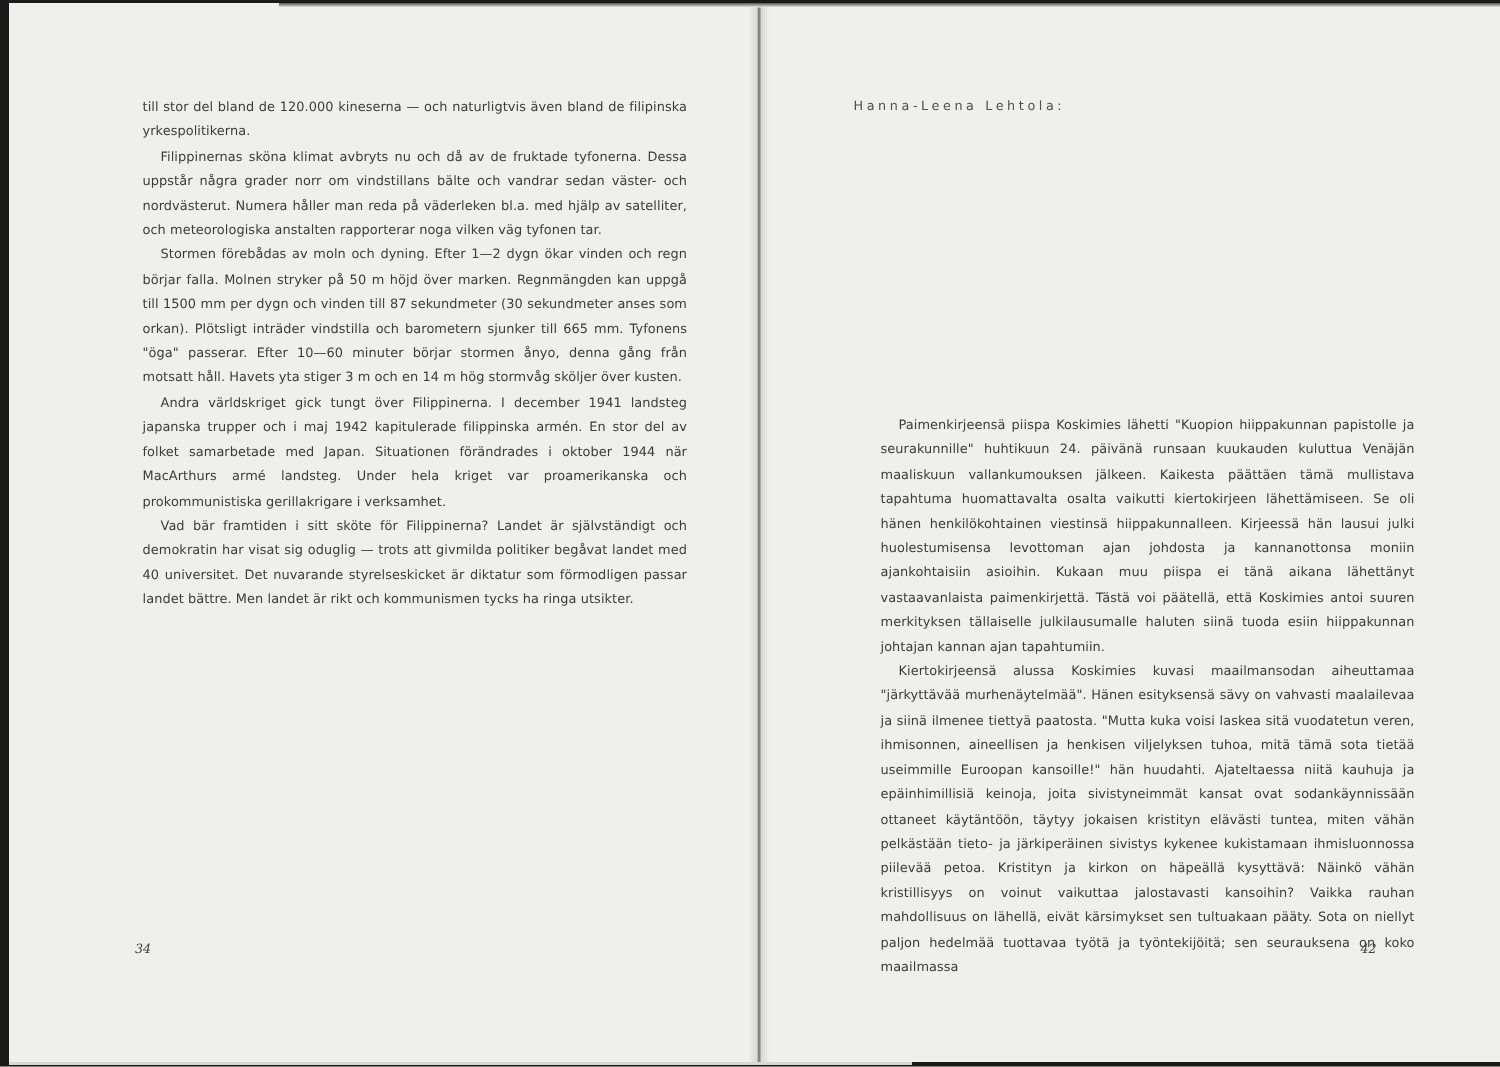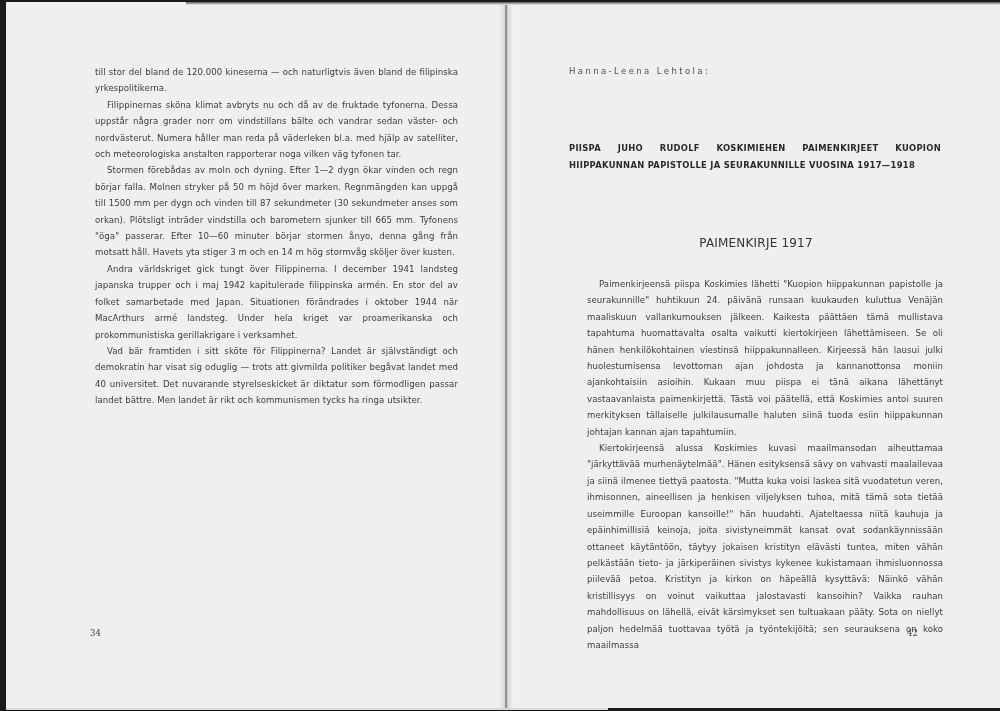--- a/index.html
+++ b/index.html
@@ -39,21 +39,21 @@
   .article-title {
     position: absolute; left: 64px; top: 138px; width: 372px;
     font-size: 8.4px; font-weight: bold; line-height: 17px; color: #2a2a2a;
     text-align: justify; letter-spacing: 0.3px;
   }
   .section-heading {
     position: absolute; left: 64px; top: 234px; width: 374px; text-align: center;
     font-size: 12px; letter-spacing: 0.2px; color: #333;
   }
   .page-number {
-    position: absolute; font-family: "DejaVu Serif", serif; font-size: 8.5px; color: #444;
+    position: absolute; font-family: "DejaVu Serif", serif; font-size: 8.5px; color: #444; font-style: italic;
   }
   .left .page-number { left: 84px; top: 626px; }
   .right .page-number { left: 402px; top: 626px; }
 </style>
 </head>
 <body>
 
 <div class="spread">
 
   <div class="page left">
@@ -62,22 +62,20 @@
       <p>Filippinernas sköna klimat avbryts nu och då av de fruktade tyfonerna. Dessa uppstår några grader norr om vindstillans bälte och vandrar sedan väster- och nordvästerut. Numera håller man reda på väderleken bl.a. med hjälp av satelliter, och meteorologiska anstalten rapporterar noga vilken väg tyfonen tar.</p>
       <p>Stormen förebådas av moln och dyning. Efter 1—2 dygn ökar vinden och regn börjar falla. Molnen stryker på 50 m höjd över marken. Regnmängden kan uppgå till 1500 mm per dygn och vinden till 87 sekundmeter (30 sekundmeter anses som orkan). Plötsligt inträder vindstilla och barometern sjunker till 665 mm. Tyfonens "öga" passerar. Efter 10—60 minuter börjar stormen ånyo, denna gång från motsatt håll. Havets yta stiger 3 m och en 14 m hög stormvåg sköljer över kusten.</p>
       <p>Andra världskriget gick tungt över Filippinerna. I december 1941 landsteg japanska trupper och i maj 1942 kapitulerade filippinska armén. En stor del av folket samarbetade med Japan. Situationen förändrades i oktober 1944 när MacArthurs armé landsteg. Under hela kriget var proamerikanska och prokommunistiska gerillakrigare i verksamhet.</p>
       <p>Vad bär framtiden i sitt sköte för Filippinerna? Landet är självständigt och demokratin har visat sig oduglig — trots att givmilda politiker begåvat landet med 40 universitet. Det nuvarande styrelseskicket är diktatur som förmodligen passar landet bättre. Men landet är rikt och kommunismen tycks ha ringa utsikter.</p>
     </div>
     <div class="page-number">34</div>
   </div>
 
   <div class="page right">
     <div class="author">Hanna-Leena Lehtola:</div>
-    <div class="article-title">PIISPA JUHO RUDOLF KOSKIMIEHEN PAIMENKIRJEET KUOPION HIIPPAKUNNAN PAPISTOLLE JA SEURAKUNNILLE VUOSINA 1917—1918</div>
-    <div class="section-heading">PAIMENKIRJE 1917</div>
     <div class="text-block">
       <p>Paimenkirjeensä piispa Koskimies lähetti "Kuopion hiippakunnan papistolle ja seurakunnille" huhtikuun 24. päivänä runsaan kuukauden kuluttua Venäjän maaliskuun vallankumouksen jälkeen. Kaikesta päättäen tämä mullistava tapahtuma huomattavalta osalta vaikutti kiertokirjeen lähettämiseen. Se oli hänen henkilökohtainen viestinsä hiippakunnalleen. Kirjeessä hän lausui julki huolestumisensa levottoman ajan johdosta ja kannanottonsa moniin ajankohtaisiin asioihin. Kukaan muu piispa ei tänä aikana lähettänyt vastaavanlaista paimenkirjettä. Tästä voi päätellä, että Koskimies antoi suuren merkityksen tällaiselle julkilausumalle haluten siinä tuoda esiin hiippakunnan johtajan kannan ajan tapahtumiin.</p>
       <p>Kiertokirjeensä alussa Koskimies kuvasi maailmansodan aiheuttamaa "järkyttävää murhenäytelmää". Hänen esityksensä sävy on vahvasti maalailevaa ja siinä ilmenee tiettyä paatosta. "Mutta kuka voisi laskea sitä vuodatetun veren, ihmisonnen, aineellisen ja henkisen viljelyksen tuhoa, mitä tämä sota tietää useimmille Euroopan kansoille!" hän huudahti. Ajateltaessa niitä kauhuja ja epäinhimillisiä keinoja, joita sivistyneimmät kansat ovat sodankäynnissään ottaneet käytäntöön, täytyy jokaisen kristityn elävästi tuntea, miten vähän pelkästään tieto- ja järkiperäinen sivistys kykenee kukistamaan ihmisluonnossa piilevää petoa. Kristityn ja kirkon on häpeällä kysyttävä: Näinkö vähän kristillisyys on voinut vaikuttaa jalostavasti kansoihin? Vaikka rauhan mahdollisuus on lähellä, eivät kärsimykset sen tultuakaan pääty. Sota on niellyt paljon hedelmää tuottavaa työtä ja työntekijöitä; sen seurauksena on koko maailmassa</p>
     </div>
     <div class="page-number">42</div>
   </div>
 
   <div class="gutter"></div>
   <div class="topshadow"></div>
 </div>

